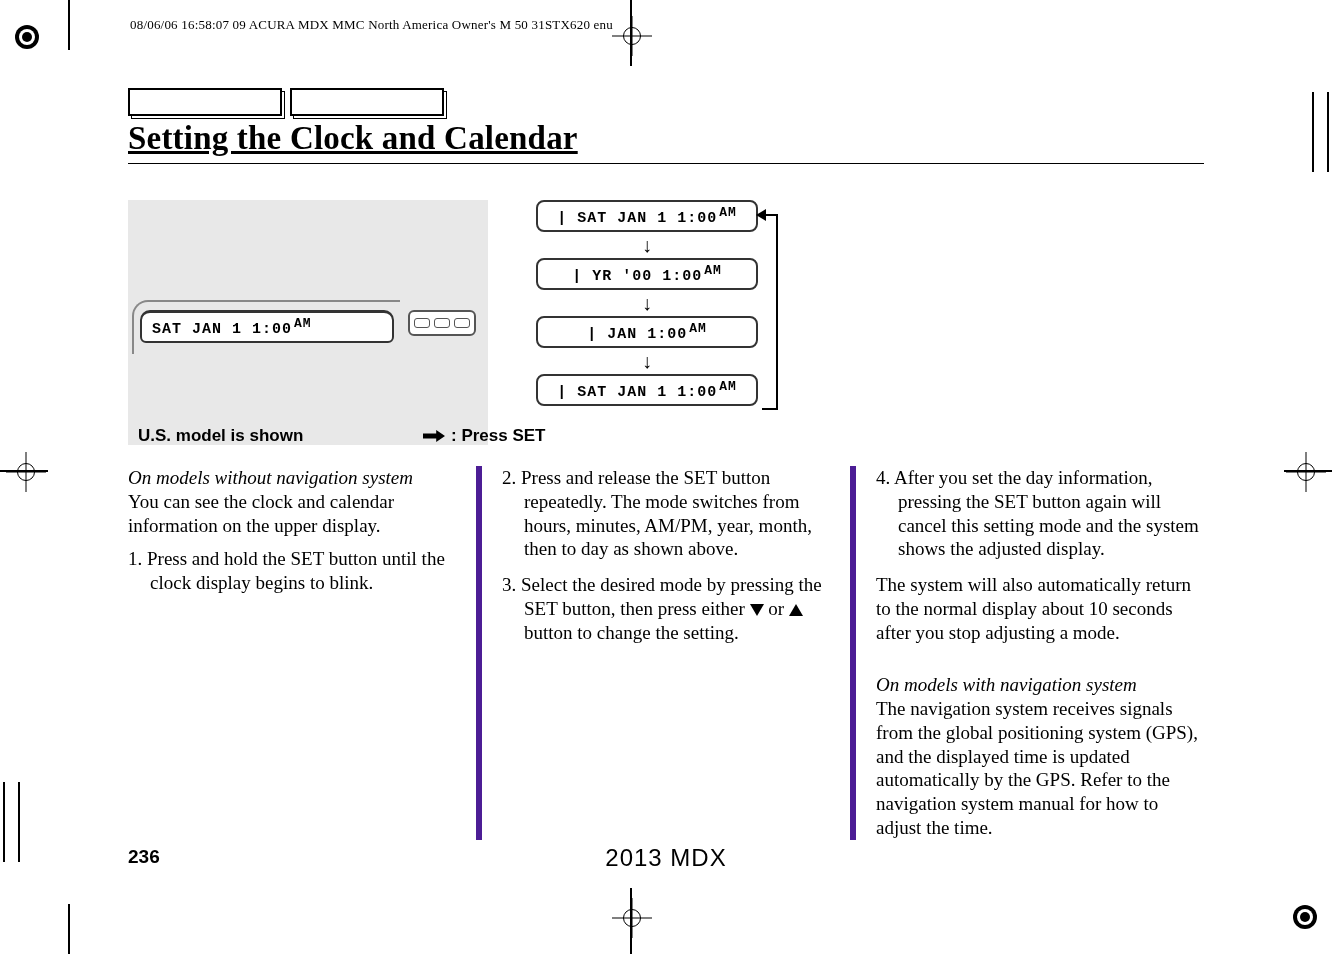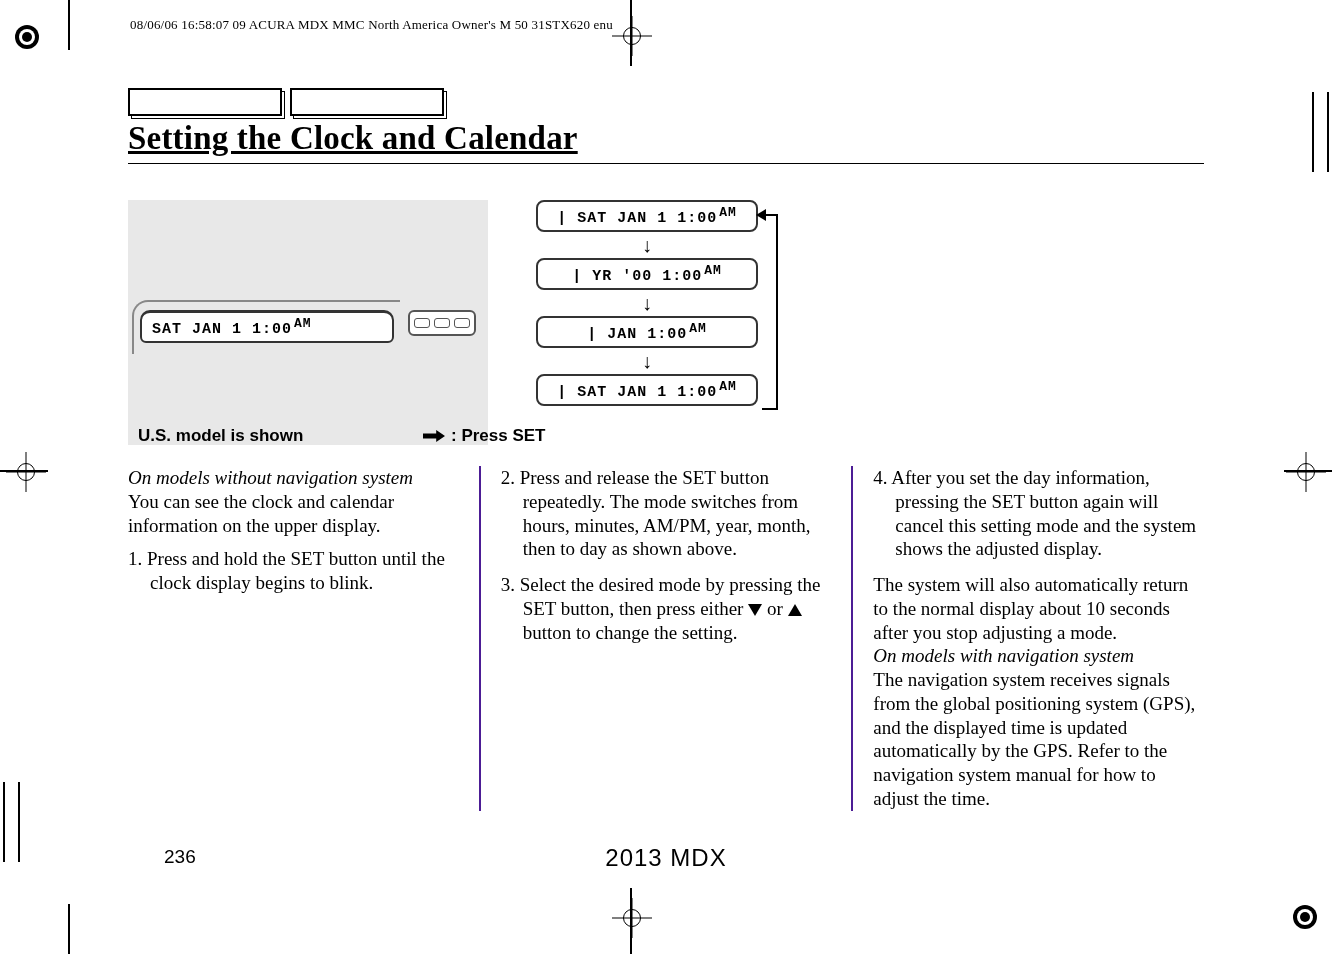--- a/index.html
+++ b/index.html
@@ -73,21 +73,21 @@
       gap:0;
     }
     .col {
       flex:1;
       padding: 0 20px;
       position:relative;
       font-size:19px;
       line-height:1.25;
     }
     .col + .col {
-      border-left:2px solid #4c1d95;
+      border-left:6px solid #4c1d95;
     }
     .illus-box {
       position:relative;
       width: 660px;
       height: 250px;
       margin-left:0;
     }
     .illus-bg {
       position:absolute; left:0; top:0; width:360px; height:245px;
       background:#e8e8e8;
@@ -168,21 +168,21 @@
       border-right:10px solid #000;
     }
     .italic-note {
       font-style:italic;
     }
     ol { margin:0 0 0 0; padding-left:0; list-style:none;}
     ol li { margin-bottom:12px; }
     .li-hang { padding-left:22px; text-indent:-22px; }
     .page-num {
       position:absolute; left:128px; bottom:86px;
-      font-family: Arial, sans-serif; font-weight:normal; font-size:19px;margin-left:36px;
+      font-family: Arial, sans-serif; font-weight:bold; font-size:19px;
     }
     .footer-model {
       position:absolute; left:50%; bottom:82px; transform:translateX(-50%);
       font-family: Arial, sans-serif; font-size:24px; letter-spacing:1px;
     }
     .tri {
       display:inline-block; vertical-align:middle;
     }
     .tri.down { border-left:7px solid transparent; border-right:7px solid transparent; border-top:12px solid #000;}
     .tri.up { border-left:7px solid transparent; border-right:7px solid transparent; border-bottom:12px solid #000;}
@@ -293,21 +293,21 @@
     <div class="col">
       <ol>
         <li class="li-hang"><span>2. </span><span>Press and release the SET button repeatedly. The mode switches from hours, minutes, AM/PM, year, month, then to day as shown above.</span></li>
         <li class="li-hang"><span>3. </span><span>Select the desired mode by pressing the SET button, then press either </span><span class="tri down"></span><span> or </span><span class="tri up"></span><span> button to change the setting.</span></li>
       </ol>
     </div>
     <div class="col" style="padding-right:0;">
       <ol>
         <li class="li-hang"><span>4. </span><span>After you set the day information, pressing the SET button again will cancel this setting mode and the system shows the adjusted display.</span></li>
       </ol>
-      <div style="margin-bottom:0;">The system will also automatically return to the normal display about 10 seconds after you stop adjusting a mode.</div>
+      <div style="margin-bottom:29px;">The system will also automatically return to the normal display about 10 seconds after you stop adjusting a mode.</div>
       <div><span class="italic-note">On models with navigation system</span></div>
       <div>The navigation system receives signals from the global positioning system (GPS), and the displayed time is updated automatically by the GPS. Refer to the navigation system manual for how to adjust the time.</div>
     </div>
   </div>
 </div>
 
 <div class="page-num">236</div>
 <div class="footer-model">2013  MDX</div>
 
 </body></html>

